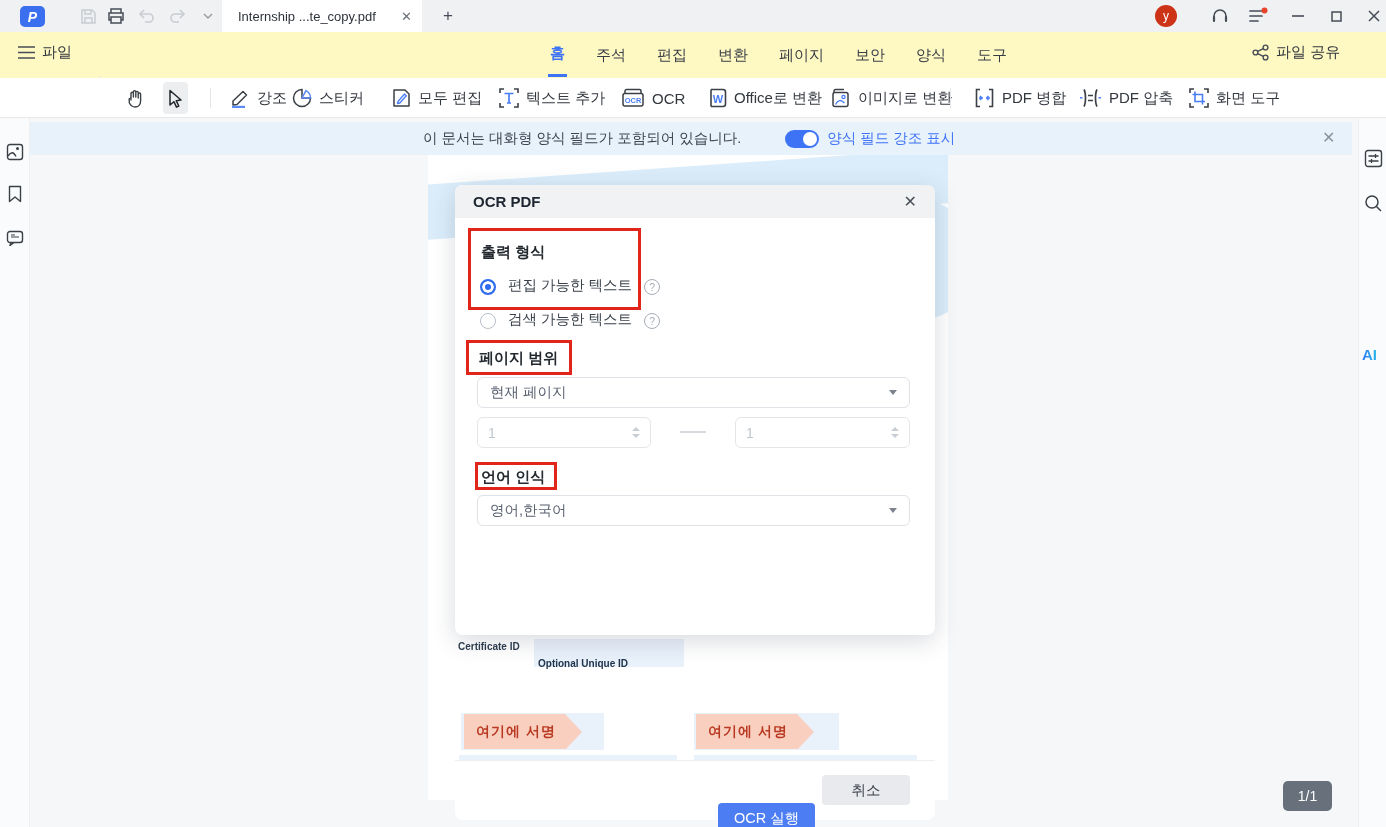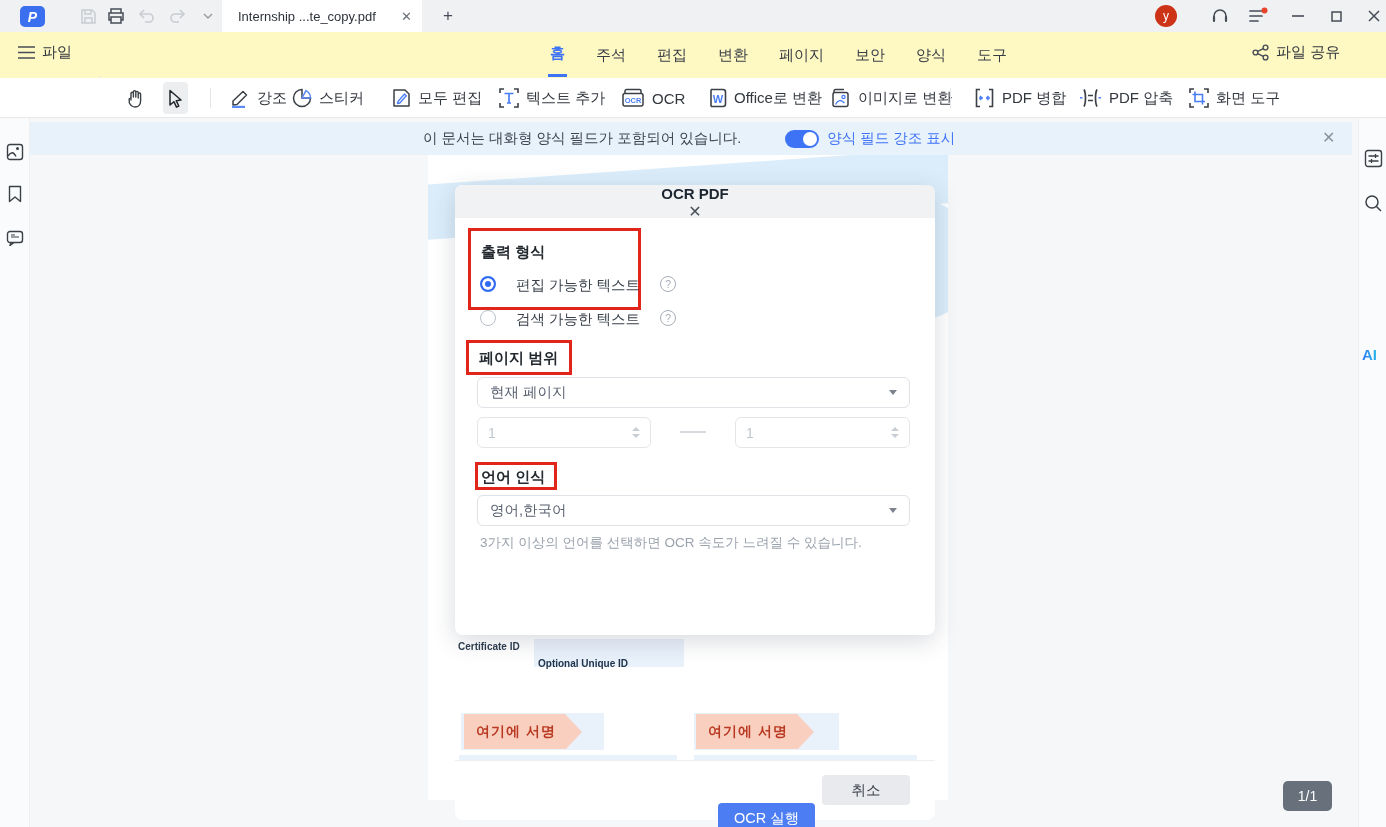--- a/index.html
+++ b/index.html
@@ -57,25 +57,25 @@
   .stamp { position:absolute; height:35px; display:flex; align-items:center; }
   .stamp-body { background:#f9cfc0; height:35px; display:flex; align-items:center; padding:0 10px 0 12px;
                 font-size:14px; font-weight:bold; color:#b93a22; letter-spacing:1px; }
   .stamp-arrow { width:0; height:0; border-top:17.5px solid transparent; border-bottom:17.5px solid transparent;
                  border-left:16px solid #f9cfc0; }
 
   
   .dialog { left:455px; top:185px; width:480px; height:450px; background:#ffffff; border-radius:8px;
             box-shadow:0 6px 24px rgba(40,50,70,.18); }
   .dlg-head { left:0; top:0; width:480px; height:33px; background:#f1f2f4; border-radius:8px 8px 0 0;
-              display:flex; align-items:center; justify-content:space-between; padding:0 6px;flex-direction:column; }
+              display:flex; align-items:center; justify-content:space-between; padding:0 18px; }
   .dlg-title { font-size:15px; font-weight:bold; color:#1c2530; }
   .redbox { position:absolute; border:3px solid #e1251b; }
   .sec-title { font-size:15px; font-weight:bold; color:#23292f; }
-  .radio-row { position:absolute; display:flex; align-items:flex-start; gap:20px; font-size:14.5px; color:#3a414b; }
+  .radio-row { position:absolute; display:flex; align-items:flex-end; gap:12px; font-size:14.5px; color:#3a414b; }
   .radio { width:16px; height:16px; border-radius:50%; }
   .radio.on { border:2px solid #2f6bf0; background:#2f6bf0; box-shadow:inset 0 0 0 3px #fff; }
   .radio.off { border:1.5px solid #b9bfc7; background:#fff; }
   .help-ic { width:16px; height:16px; border-radius:50%; border:1.5px solid #a6adb6; color:#a6adb6;
              font-size:10.5px; display:flex; align-items:center; justify-content:center; }
   .select { position:absolute; height:31px; border:1px solid #dfe2e6; border-radius:6px; background:#fff;
             display:flex; align-items:center; justify-content:space-between; padding:0 12px;
             font-size:14.5px; color:#5a6270; }
   .caret { width:0; height:0; border-left:4.5px solid transparent; border-right:4.5px solid transparent;
            border-top:5px solid #7b828c; }
@@ -476,21 +476,20 @@
           <i class="dn"></i>
         </span>
     </div>
 
     <div class="redbox" style="left:20px;top:277px;width:82px;height:28px"></div>
     <div class="abs sec-title" style="left:26px;top:283px">언어 인식</div>
     <div class="select" style="left:22px;top:310px;width:433px">
       <span>영어,한국어</span>
       <span class="caret"></span>
     </div>
-    <div class="abs hint" style="left:25px;top:349px">3가지 이상의 언어를 선택하면 OCR 속도가 느려질 수 있습니다.</div>
 
     <div class="abs dlg-foot">
       <div class="btn btn-primary">
           <span>OCR 실행</span>
         </div>
       <div class="btn btn-plain">
           <span>취소</span>
         </div>
     </div>
   </div>

